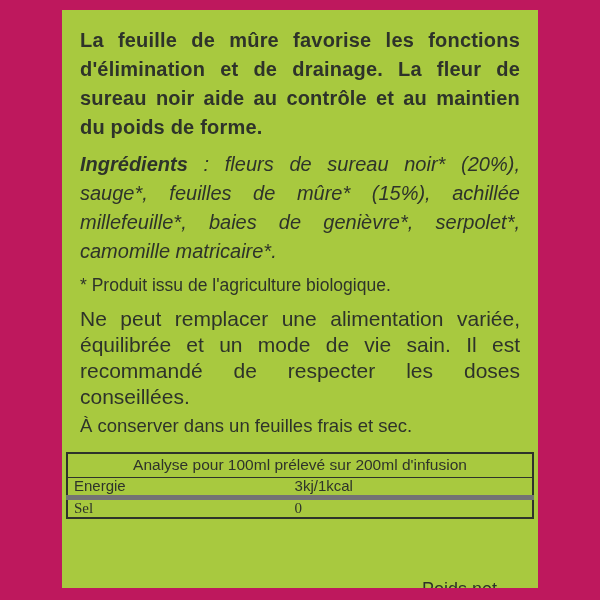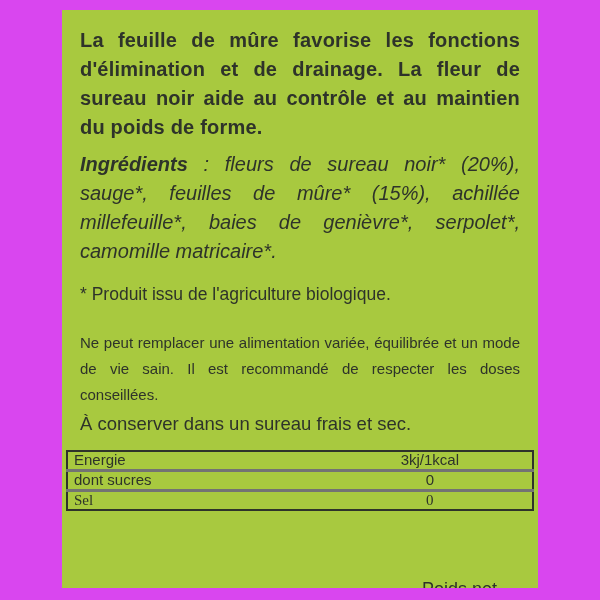--- a/index.html
+++ b/index.html
@@ -8,21 +8,21 @@
     width: 600px;
     height: 600px;
     background: #ffffff;
     font-family: "Liberation Sans", sans-serif;
     overflow: hidden;
   }
   .page {
     position: relative;
     width: 600px;
     height: 600px;
-    background: #d946ef;
+    background: #be185d;
   }
   .label-sheet {
     position: absolute;
     left: 62px;
     top: 10px;
     width: 476px;
     height: 578px;
     background: #a8c93f;
     color: #2e332a;
     box-sizing: border-box;
@@ -39,27 +39,27 @@
   }
   .ingredients {
     margin-top: 8px;
     font-size: 20px;
     line-height: 29px;
     font-style: italic;
     text-align: justify;
   }
   .ingredients .ing-label { font-weight: bold; }
   .organic {
-    margin-top: 16px;
+    margin-top: 7px;
     font-size: 17.5px;
     line-height: 24px;
   }
   .disclaimer {
-    margin-top: 24px;
-    font-size: 15px;
+    margin-top: 9px;
+    font-size: 21px;
     line-height: 26px;
     text-align: justify;
   }
   .storage {
     margin-top: 4px;
     font-size: 18.5px;
     line-height: 24px;
   }
   table.nutrition {
     width: 100%;
@@ -70,26 +70,26 @@
     color: #2e332a;
   }
   table.nutrition th {
     font-weight: normal;
     text-align: center;
     border-bottom: 1px solid #2e332a;
     padding: 2px 6px 3px 6px;
     font-size: 15.5px;
   }
   table.nutrition td {
-    border-bottom: 3px solid #737373;
+    border-bottom: 5px solid #737373;
     padding: 0 6px 1px 6px;
     line-height: 16px;
   }
   table.nutrition tr:last-child td { border-bottom: none; font-family: Liberation Serif, serif; }
-  td.val { text-align: center; }
+  td.val { text-align: left; }
   .net-weight {
     position: absolute;
     left: 360px;
     top: 567px;
     font-size: 18px;
     line-height: 25px;
     white-space: nowrap;
   }
 </style>
 </head>
@@ -99,31 +99,30 @@
   <div class="label-sheet">
 
     <p class="tx claim">La feuille de mûre favorise les fonctions d'élimination et de drainage. La fleur de sureau noir aide au contrôle et au maintien du poids de forme.</p>
 
     <p class="tx ingredients"><span class="ing-label">Ingrédients</span><span> : fleurs de sureau noir* (20%), sauge*, feuilles de mûre* (15%), achillée millefeuille*, baies de genièvre*, serpolet*, camomille matricaire*.</span></p>
 
     <p class="tx organic">* Produit issu de l'agriculture biologique.</p>
 
     <p class="tx disclaimer">Ne peut remplacer une alimentation variée, équilibrée et un mode de vie sain. Il est recommandé de respecter les doses conseillées.</p>
 
-    <p class="tx storage">À conserver dans un sureau frais et sec.</p>
+    <p class="tx storage">À conserver dans un feuilles frais et sec.</p>
 
     <table class="nutrition">
       <tbody>
+          <tr>
+        <th colspan="2">Analyse pour 100ml prélevé sur 200ml d'infusion</th>
+      </tr>
       <tr>
         <td>Energie</td>
         <td class="val">3kj/1kcal</td>
-      </tr>
-      <tr>
-        <td>dont sucres</td>
-        <td class="val">0</td>
       </tr>
       <tr>
         <td>Sel</td>
         <td class="val">0</td>
       </tr>
     </tbody>
       </table>
 
     <div class="net-weight">Poids net</div>
 

